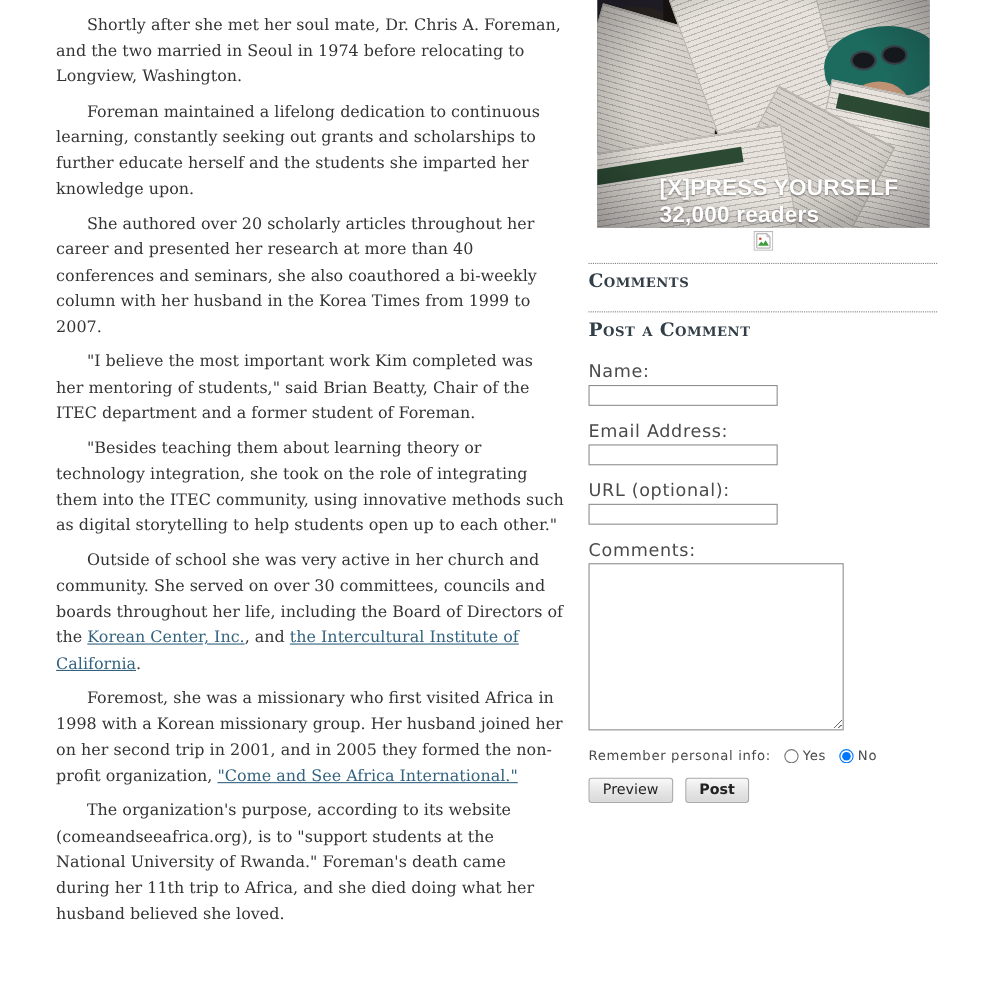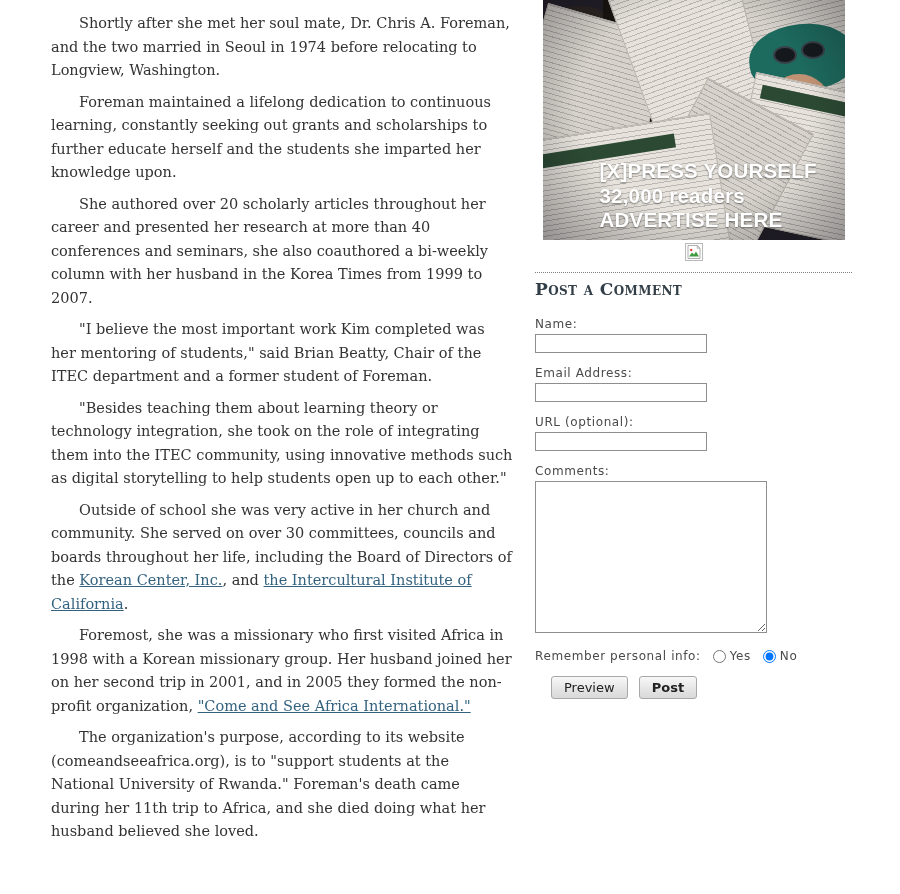--- a/index.html
+++ b/index.html
@@ -19,21 +19,21 @@
     color:var(--c-body);font-size:14.5px;line-height:23.5px;
   }
   .article-col p{margin:0 0 8px 0;text-indent:28px;}
   .article-col a{color:var(--c-link);text-decoration:underline;cursor:pointer;}
 
   
   .sidebar{position:absolute;left:535px;top:0;width:317px;font-family:"DejaVu Sans",sans-serif;}
 
   
   .ad-photo{
-    position:relative;width:302px;height:240px;margin:0 auto;
+    position:relative;width:302px;height:207px;margin:0 auto;
     background:linear-gradient(150deg,#23202a 0%,#141318 60%,#25222c 100%);
     overflow:hidden;cursor:pointer;
   }
   .ad-photo::after{
     content:'';position:absolute;inset:0;z-index:9;pointer-events:none;
     background:radial-gradient(ellipse at 50% 45%, rgba(0,0,0,0) 55%, rgba(10,8,14,.38) 100%);
   }
   .paper{
     position:absolute;background-color:#d7d3cc;border:1px solid #b7b2aa;
     background-image:repeating-linear-gradient(to bottom, rgba(55,55,65,.26) 0 1px, rgba(0,0,0,0) 1px 5px);
@@ -72,39 +72,39 @@
   .section{border-top:1px dotted #7f7f7f;margin-top:9px;padding-top:6px;}
   .section h2{
     margin:0;font-family:"DejaVu Serif",serif;font-variant:small-caps;
     font-weight:bold;font-size:17px;letter-spacing:.4px;color:var(--c-heading);
   }
   .section.first h2{margin-bottom:17px;}
 
   
   .cform{margin-top:2px;}
   .cform .flabel{
-    display:block;font-size:12px;color:var(--c-label);letter-spacing:.6px;
+    display:block;font-size:16px;color:var(--c-label);letter-spacing:.6px;
     margin:13px 0 3px 0;
   }
   .cform .flabel.first{margin-top:18px;}
   .cform input[type=text]{
     width:172px;height:19px;border:1px solid #8e8e8e;background:#fff;
     font-size:12px;padding:1px 3px;display:block;border-radius:0;
   }
   .cform textarea{
     width:232px;height:152px;border:1px solid #8e8e8e;background:#fff;
     font-size:12px;padding:2px 3px;display:block;resize:both;border-radius:0;
     font-family:"DejaVu Sans",sans-serif;
   }
   .remember-row{
     margin-top:16px;font-size:12px;color:var(--c-label);letter-spacing:.6px;
     display:flex;align-items:center;
   }
   .remember-row input{margin:0 4px 0 12px;}
-  .btn-row{margin-top:13px;margin-left:16px;}
+  .btn-row{margin-top:13px;}
   .btn{
     font-family:"DejaVu Sans",sans-serif;font-size:13px;color:#222;
     background:linear-gradient(#f8f8f8,#e4e4e4 60%,#d9d9d9);
     border:1px solid #a9a9a9;border-radius:3px;padding:2px 12px;height:23px;
     margin-right:6px;cursor:pointer;
   }
   .btn.bold{font-weight:bold;}
 </style>
 </head>
 <body>
@@ -152,20 +152,23 @@
   <div class="broken-wrap">
     <svg width="18" height="18" viewBox="0 0 18 18">
       <rect x="0.5" y="0.5" width="17" height="17" fill="#fdfdfd" stroke="#b9b9b9"></rect>
       <path d="M3 2.5 h9.2 l2.8 2.8 v10.2 h-12 z" fill="#ffffff" stroke="#9a9a9a" stroke-width="0.8"></path>
       <path d="M12.2 2.5 l2.8 2.8 h-2.8 z" fill="#dde7ee" stroke="#9a9a9a" stroke-width="0.6"></path>
       <path d="M4 13.5 l3 -4 l2 2 l2 -3 l3 5 z" fill="#3f9b3f"></path>
       <circle cx="6.2" cy="7" r="1.2" fill="#d24a3a"></circle>
     </svg>
   </div>
 
+  <div class="section first">
+    <h2>Comments</h2>
+  </div>
 
   <div class="section">
     <h2>Post a Comment</h2>
 
     <form class="cform">
       <label class="flabel first">Name:</label>
       <input type="text" value="" style="">
 
       <label class="flabel">Email Address:</label>
       <input type="text" value="" style="">

